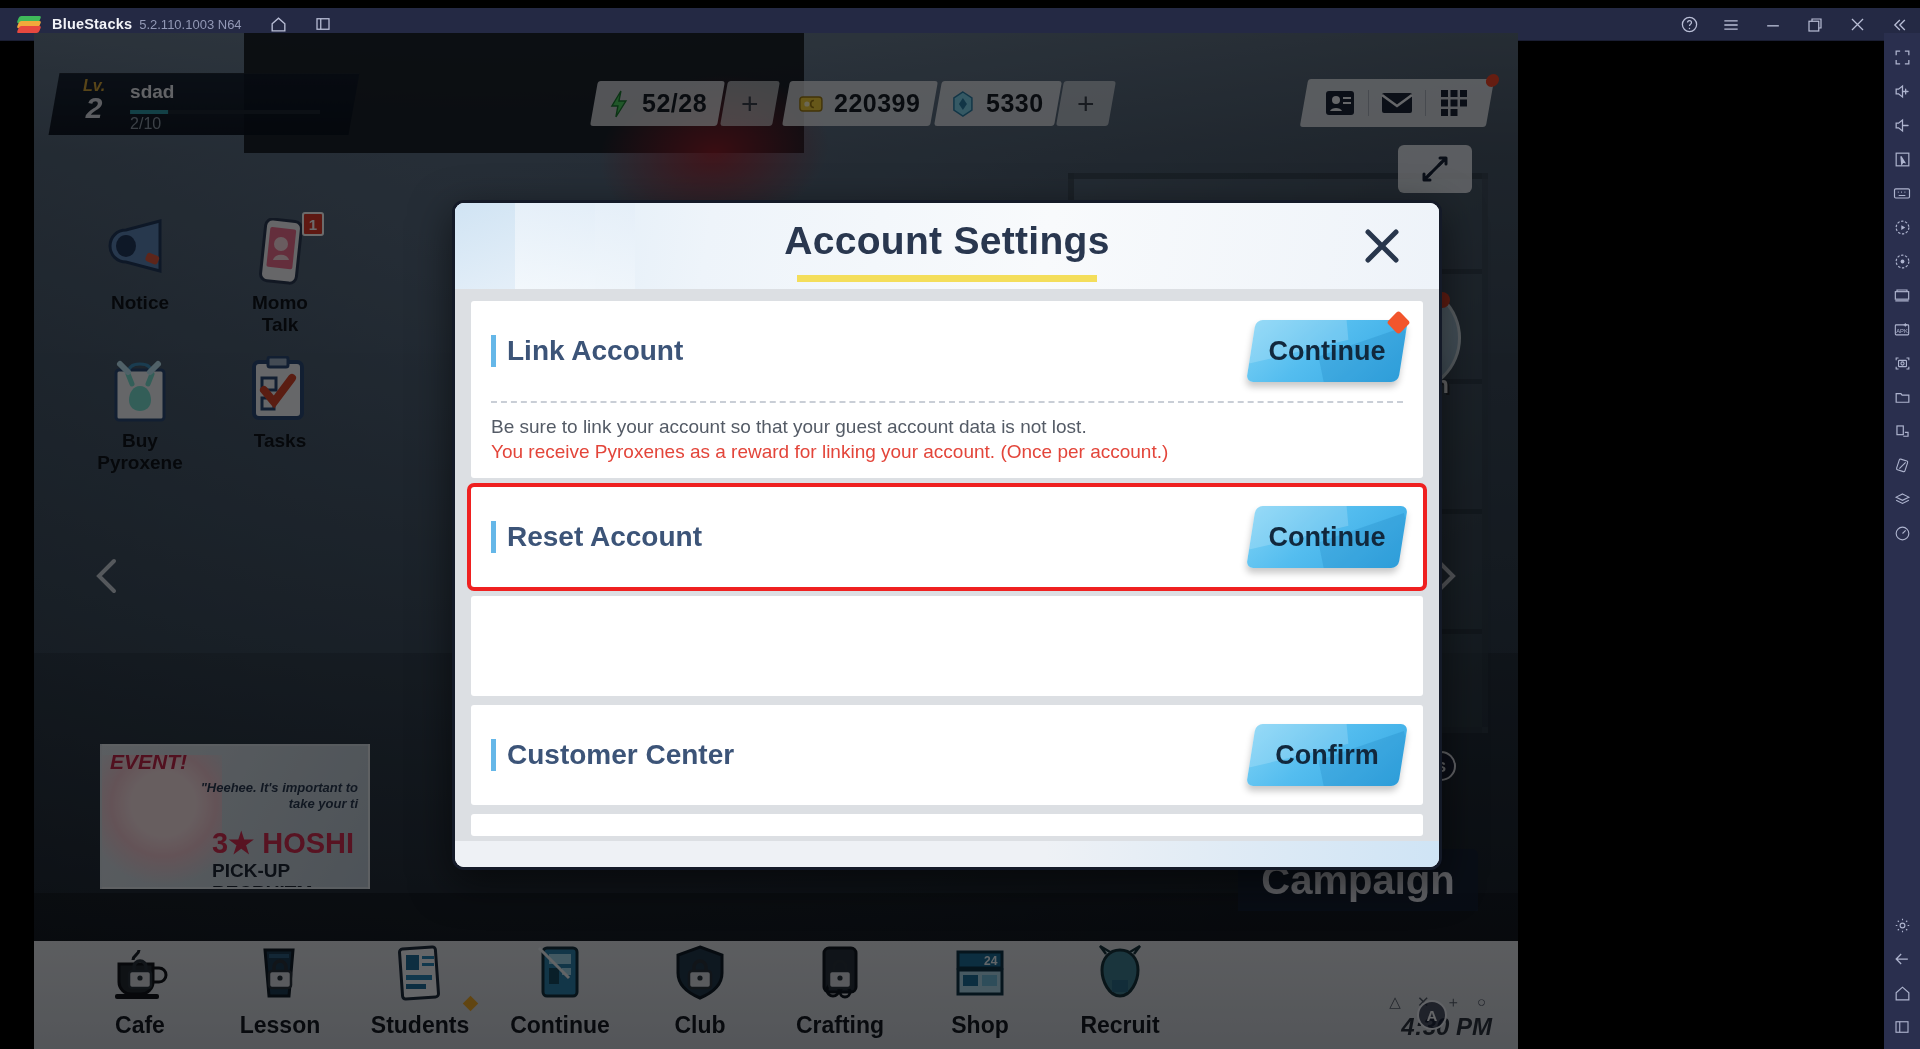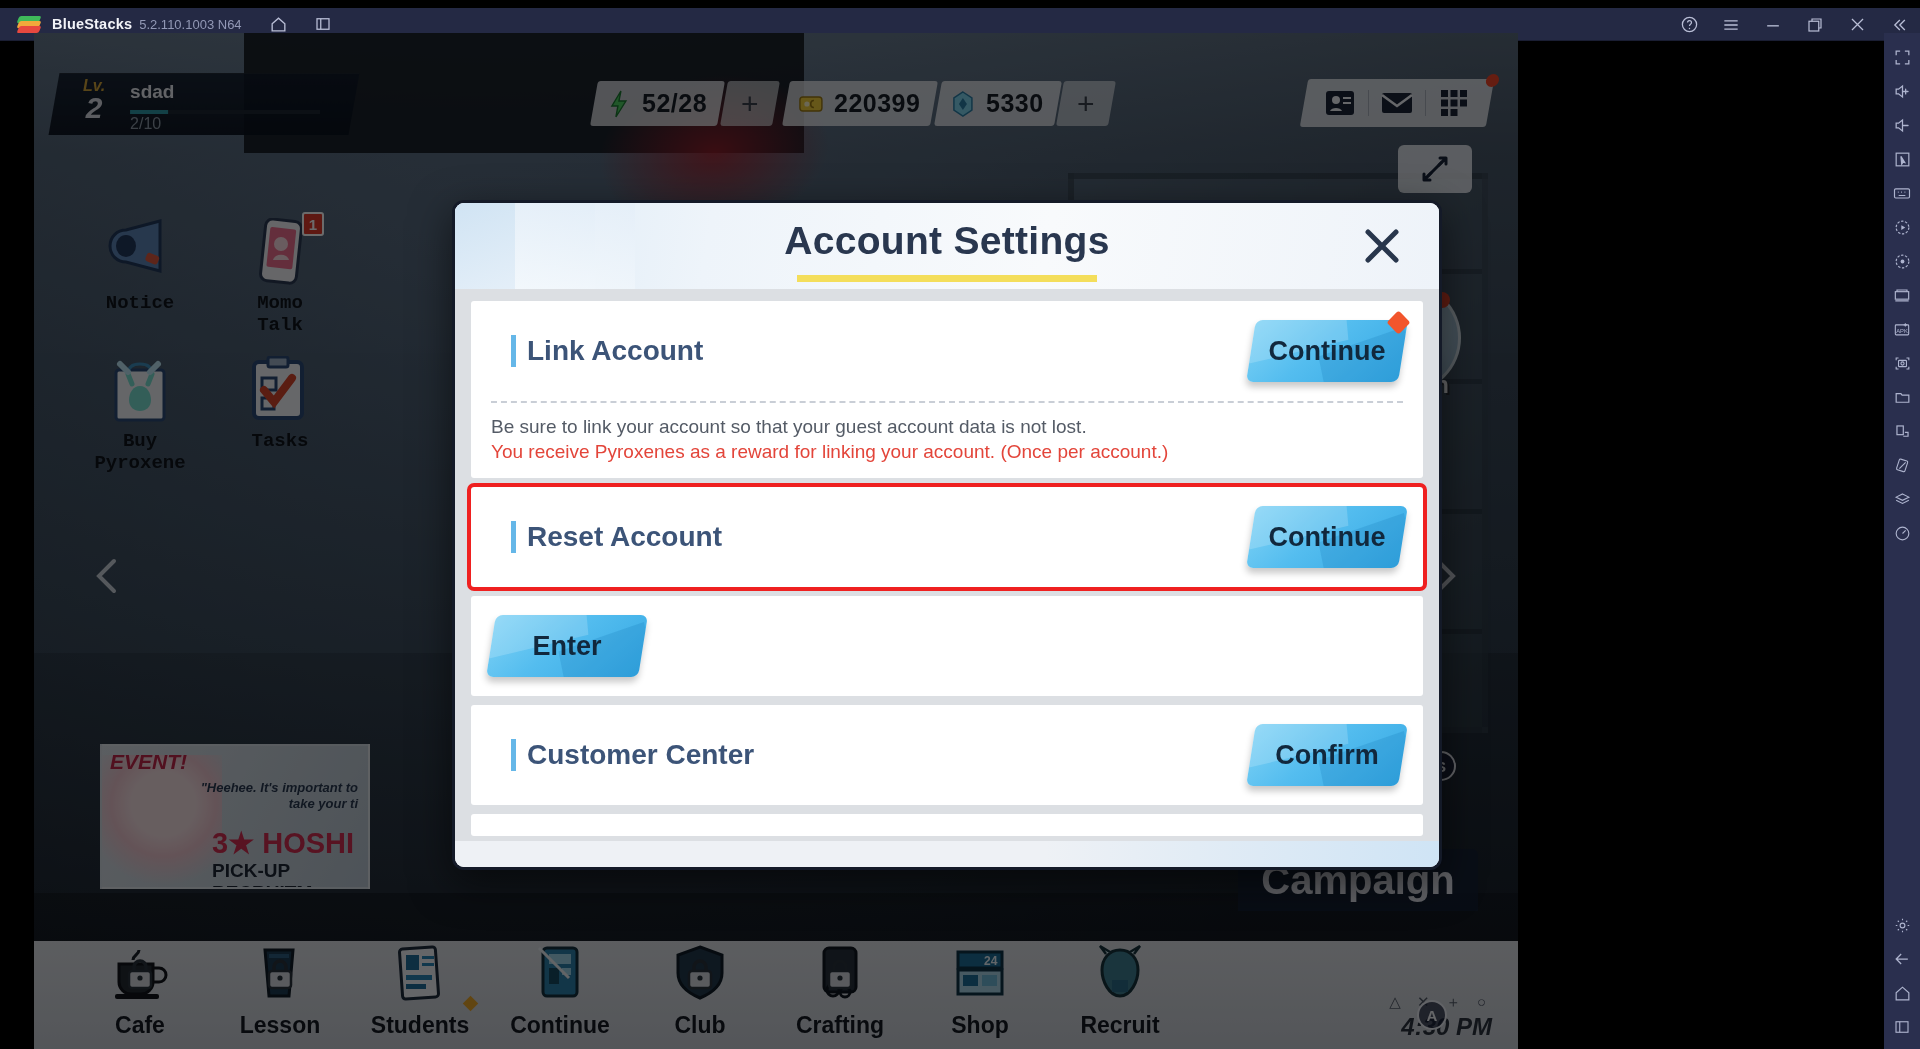--- a/index.html
+++ b/index.html
@@ -129,21 +129,21 @@
     position: absolute; right: 46px; top: 112px; width: 74px; height: 48px;
     background: rgba(242,245,250,.86); border-radius: 6px;
     display: flex; align-items: center; justify-content: center; cursor: pointer;
   }
 
   
   .menu-icons { position: absolute; left: 60px; top: 185px; width: 260px; }
   .mi-row { display: flex; gap: 48px; margin-bottom: 20px; }
   .mi { width: 92px; text-align: center; cursor: pointer; position: relative; }
   .mi-art { width: 76px; height: 72px; margin: 0 auto; position: relative; }
-  .mi-lbl { color: #0f141b; font-size: 19px; font-weight: bold; margin-top: 2px; font-family: Liberation Mono, monospace; }
+  .mi-lbl { color: #0f141b; font-size: 19px; font-weight: bold; margin-top: 2px; }
   .mi-badge {
     position: absolute; right: 2px; top: -6px; min-width: 22px; height: 24px;
     background: #e03a2b; color: #fff; font-size: 15px; font-weight: bold;
     display: flex; align-items: center; justify-content: center; border-radius: 3px;
     border: 2px solid #fff;
   }
 
   
   .arrow-l, .arrow-r {
     position: absolute; top: 520px; width: 46px; height: 46px; color: #dfe4ec;
@@ -244,21 +244,21 @@
   }
   .modal-foot {
     position: absolute; left:0; right:0; bottom: 0; height: 26px;
     background: linear-gradient(90deg,#eef1f5 60%, #cfe4f5 100%);
   }
   .card {
     background: #fff; border-radius: 3px; margin-bottom: 9px; position: relative;
   }
   .card.hl { outline: 4px solid #ef2020; outline-offset: 0; }
   .card-row { display: flex; align-items: center; height: 100px; padding: 0 20px; }
-  .row-label { display: flex; align-items: center; flex: 1; margin-left: 20px; }
+  .row-label { display: flex; align-items: center; flex: 1; }
   .row-bar { width: 5px; height: 32px; background: #65b7e8; margin-right: 11px; }
   .row-title { color: #3c5478; font-size: 28px; font-weight: bold; }
   .card-note { padding: 0 20px 14px 20px; }
   .note-sep { border-top: 2px dashed #c9ced6; margin-bottom: 11px; }
   .note1 { color: #545b66; font-size: 19px; line-height: 25px; }
   .note2 { color: #e3453a; font-size: 19px; line-height: 25px; }
   .card-stub { height: 22px; background: #fff; border-radius: 3px; }
 
   .gbtn {
     width: 152px; height: 62px; position: relative; cursor: pointer; flex: none;
@@ -833,24 +833,20 @@
           </div>
           <div class="gbtn">
             <div class="shape"></div>
             <div class="txt">Continue</div>
           </div>
         </div>
       </div>
 
       <div class="card">
         <div class="card-row">
-          <div class="gbtn">
-            <div class="shape"></div>
-            <div class="txt">Enter</div>
-          </div>
         </div>
       </div>
 
       <div class="card">
         <div class="card-row">
           <div class="row-label">
             <div class="row-bar"></div>
             <div class="row-title">Customer Center</div>
           </div>
           <div class="gbtn">

